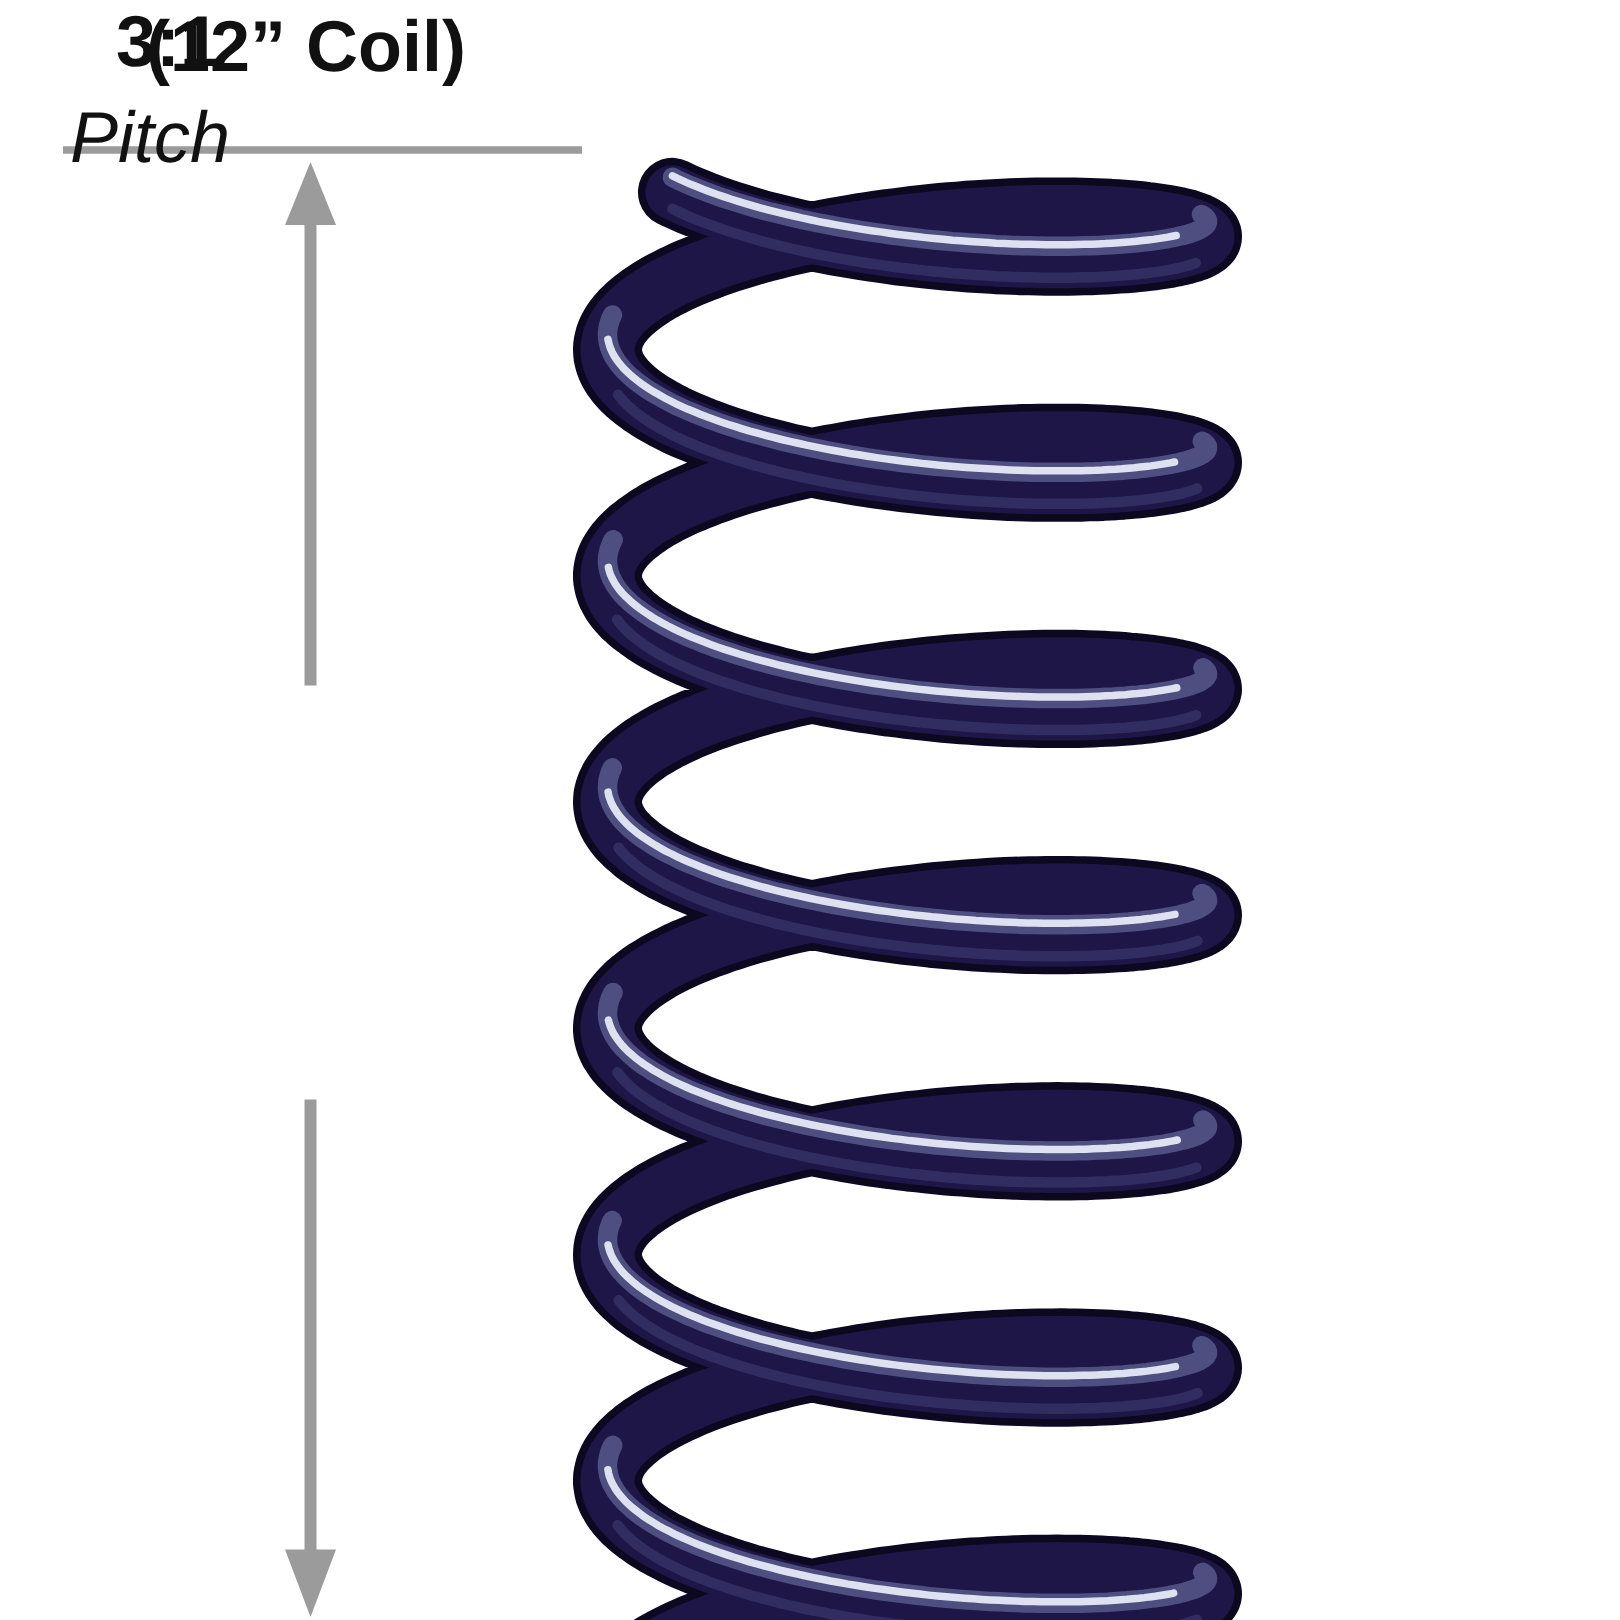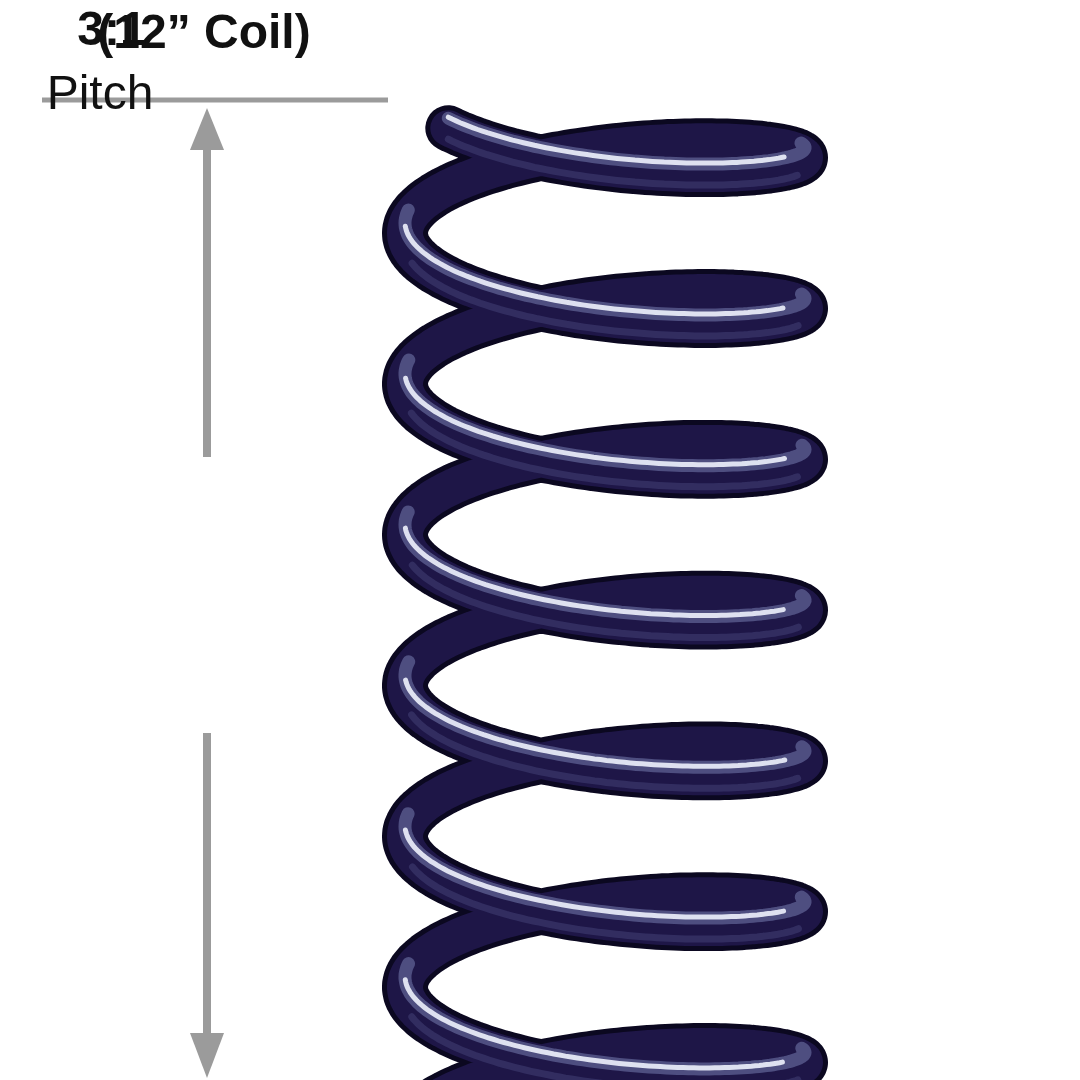--- a/index.html
+++ b/index.html
@@ -27,21 +27,21 @@
   #height-labels .reg-line{
     font-size:46px;font-weight:normal;line-height:1.35;
   }
   #pitch-labels{
     left:838;top:925;width:200px;
   }
   #pitch-labels .bold-line{
     font-size:48px;font-weight:bold;line-height:1.2;padding-left:24px;
   }
   #pitch-labels .reg-line{
-    font-size:48px;font-weight:normal;line-height:1.3;margin-top:4px;
+    font-size:48px;font-weight:normal;line-height:1.3;margin-top:4px;font-style:italic;
   }
   path,line,polygon{vector-effect:none;}
 </style>
 </head>
 <body>
 
 <div id="stage">
 
   <svg id="coil-svg" viewBox="0 0 1080 1080" aria-hidden="true">
     <path id="coil-edge" fill="none" stroke-width="46" stroke-linecap="round" stroke-linejoin="round" stroke="#0b0820" d="M448.3 128.2L452.1 130.1L456.1 131.9L460.1 133.7L464.3 135.4L468.7 137.1L473.1 138.8L477.7 140.5L482.4 142.1L487.2 143.7L492.1 145.2L497.1 146.7L502.2 148.2L507.4 149.7L512.6 151.1L518.0 152.4L523.4 153.7L529.0 155.0L534.5 156.3L540.2 157.5L545.9 158.7L551.7 159.8L557.5 160.9L563.3 161.9L569.2 162.9L575.1 163.9L581.1 164.8L587.0 165.6L593.0 166.5L599.0 167.3L605.0 168.0L611.0 168.7L617.0 169.4L623.0 170.0L628.9 170.5L634.9 171.1L640.8 171.5L646.7 172.0L652.5 172.4L658.3 172.7L664.1 173.1L669.8 173.3L675.5 173.6L681.0 173.8L686.6 173.9L692.0 174.0L697.4 174.1L702.6 174.1L707.8 174.1L712.9 174.1L717.9 174.0L722.8 173.9L727.6 173.8L732.3 173.6L736.9 173.4L741.3 173.1L745.7 172.8L749.9 172.5L753.9 172.2L757.9 171.8L761.7 171.4L765.3 171.0L768.8 170.6L772.2 170.1L775.4 169.6L778.5 169.1L781.4 168.5L784.1 168.0L786.7 167.4L789.2 166.8L791.4 166.2L793.5 165.6L795.4 164.9L797.2 164.3L798.7 163.6L800.1 162.9L801.4 162.2L802.4 161.5L803.3 160.8L804.0 160.1L804.5 159.4L804.8 158.7L805.0 158.0L805.0 157.2L804.8 156.5L804.4 155.8L803.8 155.1L803.1 154.4L802.1 153.7L801.0 153.0L799.8 152.3L798.3 151.6L796.7 151.0L794.9 150.3L792.9 149.7L790.8 149.0L788.5 148.4L786.0 147.8L783.4 147.3L780.6 146.7L777.6 146.2L774.5 145.7L771.3 145.2L767.9 144.7L764.3 144.3L760.6 143.8L756.8 143.5L752.8 143.1L748.7 142.8L744.5 142.5L740.1 142.2L735.6 142.0L731.0 141.8L726.3 141.6L721.5 141.5L716.5 141.4L711.5 141.3L706.4 141.3L701.2 141.3L695.9 141.3L690.5 141.4L685.0 141.5L679.5 141.7L673.9 141.9L668.2 142.1L662.5 142.4L656.7 142.8L650.9 143.1L645.0 143.5L639.2 144.0L633.2 144.5L627.3 145.0L621.3 145.6L615.3 146.2L609.3 146.9L603.3 147.6L597.3 148.4L591.3 149.2L585.4 150.0L579.4 150.9L573.5 151.8L567.5 152.8L561.7 153.8L555.8 154.8L550.0 155.9L544.3 157.1L538.6 158.2L533.0 159.5L527.4 160.7L521.9 162.0L516.5 163.4L511.2 164.7L505.9 166.1L500.7 167.6L495.7 169.1L490.7 170.6L485.8 172.2L481.1 173.8L476.4 175.4L471.9 177.1L467.4 178.8L463.2 180.5L459.0 182.2L455.0 184.0L451.1 185.8L447.3 187.7L443.7 189.5L440.2 191.4L436.9 193.4L433.7 195.3L430.7 197.3L427.8 199.3L425.1 201.3L422.6 203.3L420.2 205.3L418.0 207.4L415.9 209.5L414.1 211.5L412.4 213.6L410.8 215.8L409.5 217.9L408.3 220.0L407.3 222.2L406.5 224.3L405.9 226.5L405.4 228.6L405.1 230.8L405.0 232.9L405.1 235.1L405.3 237.2L405.8 239.4L406.4 241.6L407.2 243.7L408.1 245.8L409.3 248.0L410.6 250.1L412.1 252.2L413.8 254.3L415.6 256.4L417.7 258.5L419.8 260.5L422.2 262.6L424.7 264.6L427.4 266.6L430.2 268.6L433.2 270.6L436.4 272.5L439.7 274.4L443.1 276.3L446.7 278.2L450.4 280.1L454.3 281.9L458.3 283.7L462.5 285.4L466.8 287.2L471.2 288.9L475.7 290.5L480.3 292.2L485.1 293.8L489.9 295.3L494.9 296.9L499.9 298.4L505.1 299.8L510.3 301.2L515.6 302.6L521.0 304.0L526.5 305.3L532.1 306.5L537.7 307.8L543.4 308.9L549.1 310.1L554.9 311.2L560.7 312.2L566.6 313.3L572.5 314.2L578.4 315.2L584.4 316.1L590.4 316.9L596.4 317.7L602.4 318.5L608.4 319.2L614.4 319.9L620.3 320.5L626.3 321.1L632.3 321.6L638.2 322.1L644.1 322.6L650.0 323.0L655.8 323.4L661.6 323.7L667.3 324.0L673.0 324.3L678.6 324.5L684.1 324.6L689.6 324.8L695.0 324.9L700.3 324.9L705.6 324.9L710.7 324.9L715.7 324.9L720.7 324.8L725.5 324.6L730.3 324.5L734.9 324.3L739.4 324.0L743.8 323.8L748.0 323.5L752.2 323.1L756.2 322.8L760.0 322.4L763.7 322.0L767.3 321.6L770.7 321.1L774.0 320.6L777.2 320.1L780.1 319.6L783.0 319.0L785.6 318.5L788.1 317.9L790.4 317.3L792.6 316.6L794.6 316.0L796.4 315.3L798.1 314.7L799.6 314.0L800.9 313.3L802.0 312.6L802.9 311.9L803.7 311.2L804.3 310.5L804.7 309.8L804.9 309.1L805.0 308.4L804.9 307.6L804.6 306.9L804.1 306.2L803.4 305.5L802.6 304.8L801.5 304.1L800.4 303.4L799.0 302.7L797.4 302.0L795.7 301.4L793.8 300.7L791.8 300.1L789.5 299.5L787.1 298.9L784.6 298.3L781.8 297.7L779.0 297.2L775.9 296.7L772.7 296.2L769.4 295.7L765.9 295.2L762.3 294.8L758.5 294.4L754.6 294.1L750.5 293.7L746.3 293.4L742.0 293.1L737.6 292.9L733.0 292.6L728.4 292.5L723.6 292.3L718.7 292.2L713.7 292.1L708.6 292.1L703.5 292.1L698.2 292.1L692.9 292.2L687.4 292.3L681.9 292.4L676.3 292.6L670.7 292.8L665.0 293.1L659.3 293.4L653.5 293.8L647.6 294.1L641.7 294.6L635.8 295.1L629.9 295.6L623.9 296.1L617.9 296.7L612.0 297.4L606.0 298.1L600.0 298.8L594.0 299.6L588.0 300.4L582.0 301.3L576.1 302.2L570.1 303.1L564.2 304.1L558.4 305.2L552.6 306.2L546.8 307.4L541.1 308.5L535.4 309.7L529.8 311.0L524.3 312.2L518.9 313.6L513.5 314.9L508.2 316.3L503.0 317.8L497.9 319.2L492.9 320.7L487.9 322.3L483.1 323.9L478.4 325.5L473.8 327.1L469.4 328.8L465.0 330.5L460.8 332.3L456.7 334.0L452.8 335.8L448.9 337.7L445.2 339.5L441.7 341.4L438.3 343.3L435.1 345.2L432.0 347.2L429.1 349.2L426.3 351.2L423.7 353.2L421.2 355.2L418.9 357.3L416.8 359.3L414.9 361.4L413.1 363.5L411.5 365.6L410.1 367.7L408.8 369.9L407.7 372.0L406.8 374.2L406.1 376.3L405.6 378.5L405.2 380.6L405.0 382.8L405.0 384.9L405.2 387.1L405.6 389.2L406.1 391.4L406.8 393.6L407.7 395.7L408.8 397.8L410.0 400.0L411.4 402.1L413.0 404.2L414.8 406.3L416.7 408.4L418.9 410.4L421.1 412.5L423.6 414.5L426.2 416.5L429.0 418.5L431.9 420.5L435.0 422.5L438.2 424.4L441.6 426.3L445.1 428.2L448.8 430.1L452.6 431.9L456.6 433.7L460.6 435.5L464.9 437.2L469.2 438.9L473.7 440.6L478.3 442.3L483.0 443.9L487.8 445.4L492.7 447.0L497.7 448.5L502.8 450.0L508.0 451.4L513.3 452.8L518.7 454.2L524.1 455.5L529.6 456.8L535.2 458.0L540.9 459.2L546.6 460.4L552.4 461.5L558.2 462.6L564.0 463.6L569.9 464.6L575.8 465.6L581.8 466.5L587.7 467.3L593.7 468.2L599.7 468.9L605.7 469.7L611.7 470.4L617.7 471.0L623.7 471.6L629.7 472.2L635.6 472.7L641.5 473.2L647.4 473.6L653.2 474.0L659.0 474.4L664.8 474.7L670.5 475.0L676.1 475.2L681.7 475.4L687.2 475.5L692.6 475.6L698.0 475.7L703.3 475.7L708.4 475.7L713.5 475.7L718.5 475.6L723.4 475.5L728.2 475.3L732.9 475.1L737.4 474.9L741.9 474.7L746.2 474.4L750.4 474.1L754.4 473.7L758.3 473.4L762.1 473.0L765.8 472.6L769.3 472.1L772.6 471.6L775.8 471.1L778.8 470.6L781.7 470.1L784.5 469.5L787.0 468.9L789.4 468.3L791.7 467.7L793.7 467.1L795.6 466.4L797.4 465.8L798.9 465.1L800.3 464.4L801.5 463.7L802.5 463.0L803.4 462.3L804.1 461.6L804.5 460.9L804.9 460.2L805.0 459.5L804.9 458.7L804.7 458.0L804.3 457.3L803.7 456.6L803.0 455.9L802.0 455.2L800.9 454.5L799.6 453.8L798.1 453.1L796.5 452.5L794.7 451.8L792.7 451.2L790.5 450.5L788.2 449.9L785.7 449.4L783.1 448.8L780.2 448.2L777.3 447.7L774.1 447.2L770.9 446.7L767.4 446.2L763.9 445.8L760.2 445.4L756.3 445.0L752.3 444.7L748.2 444.3L743.9 444.0L739.6 443.8L735.1 443.5L730.4 443.3L725.7 443.2L720.9 443.0L715.9 442.9L710.9 442.9L705.8 442.9L700.5 442.9L695.2 442.9L689.8 443.0L684.3 443.1L678.8 443.3L673.2 443.5L667.5 443.8L661.8 444.1L656.0 444.4L650.2 444.8L644.3 445.2L638.4 445.6L632.5 446.1L626.6 446.7L620.6 447.3L614.6 447.9L608.6 448.6L602.6 449.3L596.6 450.0L590.6 450.8L584.6 451.7L578.7 452.6L572.7 453.5L566.8 454.5L561.0 455.5L555.1 456.6L549.3 457.7L543.6 458.8L537.9 460.0L532.3 461.2L526.7 462.5L521.3 463.8L515.8 465.1L510.5 466.5L505.3 467.9L500.1 469.4L495.1 470.9L490.1 472.4L485.2 474.0L480.5 475.6L475.8 477.2L471.3 478.9L466.9 480.6L462.6 482.3L458.5 484.0L454.5 485.8L450.6 487.7L446.8 489.5L443.2 491.4L439.8 493.3L436.5 495.2L433.3 497.1L430.3 499.1L427.5 501.1L424.8 503.1L422.3 505.1L419.9 507.2L417.7 509.2L415.7 511.3L413.9 513.4L412.2 515.5L410.7 517.6L409.3 519.7L408.2 521.9L407.2 524.0L406.4 526.2L405.8 528.3L405.3 530.5L405.1 532.6L405.0 534.8L405.1 536.9L405.4 539.1L405.8 541.3L406.5 543.4L407.3 545.6L408.3 547.7L409.4 549.8L410.8 551.9L412.3 554.1L414.0 556.2L415.9 558.3L417.9 560.3L420.1 562.4L422.5 564.4L425.0 566.5L427.7 568.5L430.6 570.4L433.6 572.4L436.8 574.4L440.1 576.3L443.5 578.2L447.2 580.0L450.9 581.9L454.8 583.7L458.8 585.5L463.0 587.2L467.3 589.0L471.7 590.7L476.2 592.3L480.9 594.0L485.6 595.6L490.5 597.1L495.5 598.6L500.5 600.1L505.7 601.6L511.0 603.0L516.3 604.4L521.7 605.7L527.2 607.0L532.8 608.3L538.4 609.5L544.1 610.7L549.8 611.8L555.6 612.9L561.4 614.0L567.3 615.0L573.2 616.0L579.2 616.9L585.1 617.8L591.1 618.6L597.1 619.4L603.1 620.2L609.1 620.9L615.1 621.5L621.1 622.2L627.0 622.7L633.0 623.3L638.9 623.8L644.8 624.2L650.7 624.7L656.5 625.0L662.3 625.3L668.0 625.6L673.7 625.9L679.3 626.1L684.8 626.3L690.3 626.4L695.7 626.5L701.0 626.5L706.2 626.5L711.3 626.5L716.3 626.4L721.3 626.3L726.1 626.2L730.8 626.0L735.4 625.8L739.9 625.6L744.3 625.3L748.5 625.0L752.6 624.7L756.6 624.3L760.5 624.0L764.2 623.5L767.7 623.1L771.1 622.6L774.4 622.2L777.5 621.6L780.5 621.1L783.3 620.6L785.9 620.0L788.4 619.4L790.7 618.8L792.9 618.2L794.8 617.5L796.6 616.9L798.3 616.2L799.7 615.5L801.0 614.8L802.1 614.1L803.0 613.4L803.8 612.7L804.4 612.0L804.7 611.3L805.0 610.6L805.0 609.9L804.8 609.1L804.5 608.4L804.0 607.7L803.3 607.0L802.5 606.3L801.4 605.6L800.2 604.9L798.8 604.2L797.2 603.6L795.5 602.9L793.6 602.2L791.5 601.6L789.2 601.0L786.8 600.4L784.2 599.8L781.5 599.3L778.6 598.7L775.5 598.2L772.3 597.7L769.0 597.2L765.5 596.8L761.8 596.4L758.0 596.0L754.1 595.6L750.0 595.3L745.8 595.0L741.5 594.7L737.0 594.4L732.5 594.2L727.8 594.0L723.0 593.9L718.1 593.8L713.1 593.7L708.0 593.7L702.8 593.7L697.6 593.7L692.2 593.8L686.8 593.9L681.3 594.0L675.7 594.2L670.0 594.4L664.3 594.7L658.6 595.0L652.8 595.4L646.9 595.8L641.0 596.2L635.1 596.7L629.2 597.2L623.2 597.8L617.2 598.4L611.2 599.1L605.2 599.8L599.2 600.5L593.2 601.3L587.3 602.1L581.3 603.0L575.3 603.9L569.4 604.8L563.5 605.8L557.7 606.9L551.9 608.0L546.1 609.1L540.4 610.3L534.8 611.5L529.2 612.7L523.7 614.0L518.2 615.3L512.8 616.7L507.6 618.1L502.4 619.5L497.3 621.0L492.3 622.5L487.4 624.1L482.6 625.6L477.9 627.3L473.3 628.9L468.8 630.6L464.5 632.3L460.3 634.1L456.2 635.8L452.3 637.6L448.5 639.5L444.8 641.3L441.3 643.2L437.9 645.1L434.7 647.1L431.6 649.0L428.7 651.0L426.0 653.0L423.4 655.0L420.9 657.1L418.7 659.1L416.6 661.2L414.7 663.3L412.9 665.4L411.3 667.5L409.9 669.6L408.7 671.7L407.6 673.9L406.7 676.0L406.0 678.2L405.5 680.3L405.2 682.5L405.0 684.6L405.0 686.8L405.2 688.9L405.6 691.1L406.2 693.3L406.9 695.4L407.8 697.5L408.9 699.7L410.2 701.8L411.6 703.9L413.2 706.0L415.0 708.1L417.0 710.2L419.1 712.3L421.4 714.3L423.9 716.4L426.5 718.4L429.3 720.4L432.2 722.3L435.3 724.3L438.6 726.2L442.0 728.1L445.5 730.0L449.2 731.9L453.1 733.7L457.0 735.5L461.1 737.3L465.4 739.0L469.7 740.7L474.2 742.4L478.8 744.0L483.5 745.7L488.3 747.2L493.3 748.8L498.3 750.3L503.4 751.7L508.6 753.2L513.9 754.6L519.3 755.9L524.8 757.2L530.3 758.5L535.9 759.8L541.6 761.0L547.3 762.1L553.1 763.2L558.9 764.3L564.7 765.3L570.6 766.3L576.5 767.3L582.5 768.2L588.5 769.0L594.5 769.9L600.5 770.6L606.5 771.4L612.5 772.0L618.4 772.7L624.4 773.3L630.4 773.9L636.3 774.4L642.2 774.8L648.1 775.3L653.9 775.7L659.7 776.0L665.5 776.3L671.2 776.6L676.8 776.8L682.4 777.0L687.9 777.1L693.3 777.2L698.6 777.3L703.9 777.3L709.1 777.3L714.1 777.3L719.1 777.2L724.0 777.1L728.8 776.9L733.4 776.7L738.0 776.5L742.4 776.2L746.7 776.0L750.9 775.6L754.9 775.3L758.8 774.9L762.6 774.5L766.2 774.1L769.7 773.6L773.0 773.2L776.2 772.7L779.2 772.1L782.1 771.6L784.8 771.0L787.3 770.4L789.7 769.8L791.9 769.2L794.0 768.6L795.9 767.9L797.6 767.3L799.1 766.6L800.5 765.9L801.6 765.2L802.6 764.5L803.5 763.8L804.1 763.1L804.6 762.4L804.9 761.7L805.0 761.0L804.9 760.2L804.7 759.5L804.3 758.8L803.6 758.1L802.9 757.4L801.9 756.7L800.8 756.0L799.4 755.3L797.9 754.6L796.3 754.0L794.4 753.3L792.4 752.7L790.2 752.1L787.9 751.5L785.4 750.9L782.7 750.3L779.9 749.8L776.9 749.2L773.8 748.7L770.5 748.2L767.0 747.8L763.4 747.3L759.7 746.9L755.8 746.6L751.8 746.2L747.7 745.9L743.4 745.6L739.0 745.3L734.5 745.1L729.9 744.9L725.1 744.7L720.3 744.6L715.3 744.5L710.3 744.5L705.1 744.4L699.9 744.5L694.6 744.5L689.2 744.6L683.7 744.8L678.1 744.9L672.5 745.1L666.8 745.4L661.1 745.7L655.3 746.0L649.5 746.4L643.6 746.8L637.7 747.3L631.8 747.8L625.8 748.3L619.9 748.9L613.9 749.6L607.9 750.2L601.9 751.0L595.9 751.7L589.9 752.5L583.9 753.4L577.9 754.3L572.0 755.2L566.1 756.2L560.2 757.2L554.4 758.3L548.6 759.4L542.9 760.5L537.2 761.7L531.6 762.9L526.1 764.2L520.6 765.5L515.2 766.9L509.9 768.3L504.6 769.7L499.5 771.1L494.4 772.6L489.5 774.2L484.7 775.7L479.9 777.3L475.3 779.0L470.8 780.7L466.4 782.4L462.1 784.1L458.0 785.9L454.0 787.6L450.1 789.5L446.4 791.3L442.8 793.2L439.4 795.1L436.1 797.0L433.0 799.0L430.0 800.9L427.2 802.9L424.5 804.9L422.0 807.0L419.7 809.0L417.5 811.1L415.5 813.1L413.6 815.2L412.0 817.3L410.5 819.5L409.2 821.6L408.1 823.7L407.1 825.9L406.3 828.0L405.7 830.2L405.3 832.3L405.1 834.5L405.0 836.6L405.1 838.8L405.4 841.0L405.9 843.1L406.6 845.3L407.4 847.4L408.4 849.5L409.6 851.7L411.0 853.8L412.5 855.9L414.2 858.0L416.1 860.1L418.2 862.2L420.4 864.2L422.8 866.3L425.3 868.3L428.1 870.3L430.9 872.3L434.0 874.2L437.1 876.2L440.5 878.1L444.0 880.0L447.6 881.9L451.4 883.7L455.3 885.5L459.3 887.3L463.5 889.0L467.8 890.8L472.2 892.5L476.8 894.1L481.4 895.7L486.2 897.3L491.1 898.9L496.1 900.4L501.2 901.9L506.3 903.4L511.6 904.8L516.9 906.1L522.4 907.5L527.9 908.8L533.4 910.0L539.1 911.2L544.8 912.4L550.5 913.5L556.3 914.6L562.1 915.7L568.0 916.7L573.9 917.7L579.9 918.6L585.8 919.5L591.8 920.3L597.8 921.1L603.8 921.8L609.8 922.5L615.8 923.2L621.8 923.8L627.8 924.4L633.7 924.9L639.6 925.4L645.5 925.9L651.4 926.3L657.2 926.7L663.0 927.0L668.7 927.3L674.3 927.5L679.9 927.7L685.5 927.9L690.9 928.0L696.3 928.1L701.6 928.1L706.8 928.1L711.9 928.1L716.9 928.0L721.9 927.9L726.7 927.8L731.4 927.6L736.0 927.4L740.5 927.2L744.8 926.9L749.0 926.6L753.1 926.2L757.1 925.9L760.9 925.5L764.6 925.1L768.2 924.6L771.6 924.2L774.8 923.7L777.9 923.2L780.8 922.6L783.6 922.1L786.2 921.5L788.7 920.9L791.0 920.3L793.1 919.7L795.1 919.0L796.8 918.4L798.4 917.7L799.9 917.0L801.1 916.3L802.2 915.6L803.1 914.9L803.9 914.2L804.4 913.5L804.8 912.8L805.0 912.1L805.0 911.4L804.8 910.6L804.5 909.9L803.9 909.2L803.2 908.5L802.3 907.8L801.3 907.1L800.0 906.4L798.6 905.7L797.0 905.1L795.3 904.4L793.3 903.8L791.2 903.1L789.0 902.5L786.5 901.9L783.9 901.3L781.2 900.8L778.2 900.3L775.2 899.7L771.9 899.2L768.6 898.8L765.0 898.3L761.4 897.9L757.5 897.5L753.6 897.2L749.5 896.8L745.3 896.5L741.0 896.2L736.5 896.0L731.9 895.8L727.2 895.6L722.4 895.5L717.5 895.4L712.5 895.3L707.4 895.2L702.2 895.3L696.9 895.3L691.5 895.4L686.1 895.5L680.6 895.6L675.0 895.8L669.3 896.1L663.6 896.3L657.9 896.7L652.1 897.0L646.2 897.4L640.3 897.9L634.4 898.4L628.4 898.9L622.5 899.5L616.5 900.1L610.5 900.7L604.5 901.4L598.5 902.2L592.5 903.0L586.5 903.8L580.6 904.7L574.6 905.6L568.7 906.6L562.8 907.6L557.0 908.6L551.2 909.7L545.4 910.8L539.7 912.0L534.1 913.2L528.5 914.4L523.0 915.7L517.6 917.1L512.2 918.4L506.9 919.8L501.7 921.3L496.7 922.8L491.7 924.3L486.8 925.8L482.0 927.4L477.3 929.1L472.8 930.7L468.3 932.4L464.0 934.1L459.8 935.9L455.7 937.7L451.8 939.5L448.0 941.3L444.4 943.2L440.9 945.0L437.5 947.0L434.3 948.9L431.3 950.9L428.4 952.8L425.6 954.8L423.1 956.9L420.7 958.9L418.4 961.0L416.3 963.0L414.4 965.1L412.7 967.2L411.1 969.3L409.7 971.4L408.5 973.6L407.5 975.7L406.6 977.9L406.0 980.0L405.5 982.2L405.1 984.3L405.0 986.5L405.0 988.6L405.3 990.8L405.7 993.0L406.2 995.1L407.0 997.3L407.9 999.4L409.1 1001.5L410.3 1003.7L411.8 1005.8L413.4 1007.9L415.3 1010.0L417.2 1012.1L419.4 1014.1L421.7 1016.2L424.2 1018.2L426.8 1020.2L429.6 1022.2L432.6 1024.2L435.7 1026.1L439.0 1028.1L442.4 1030.0L446.0 1031.8L449.7 1033.7L453.5 1035.5L457.5 1037.3L461.7 1039.1L465.9 1040.8L470.3 1042.5L474.8 1044.2L479.4 1045.8L484.1 1047.4L488.9 1049.0L493.9 1050.5L498.9 1052.1L504.0 1053.5L509.3 1054.9L514.6 1056.3L520.0 1057.7L525.4 1059.0L531.0 1060.3L536.6 1061.5L542.3 1062.7L548.0 1063.8L553.8 1065.0L559.6 1066.0L565.4 1067.1L571.3 1068.0L577.3 1069.0L583.2 1069.9L589.2 1070.7L595.2 1071.5L601.2 1072.3L607.2 1073.0L613.2 1073.7L619.2 1074.4L625.1 1075.0L631.1 1075.5L637.0 1076.0L642.9 1076.5L648.8 1076.9L654.7 1077.3L660.4 1077.6L666.2 1077.9L671.9 1078.2L677.5 1078.4L683.0 1078.6L688.5 1078.7L693.9 1078.8L699.3 1078.9L704.5 1078.9L709.7 1078.9L714.8 1078.8L719.7 1078.8L724.6 1078.6L729.3 1078.5L734.0 1078.3L738.5 1078.1L742.9 1077.8L747.2 1077.5L751.4 1077.2L755.4 1076.8L759.3 1076.5L763.0 1076.1L766.6 1075.6L770.1 1075.2L773.4 1074.7L776.6 1074.2L779.6 1073.7L782.4 1073.1L785.1 1072.6L787.6 1072.0L790.0 1071.4L792.2 1070.7L794.2 1070.1L796.1 1069.5L797.8 1068.8L799.3 1068.1L800.6 1067.4L801.8 1066.7L802.8 1066.0L803.6 1065.3L804.2 1064.6L804.6 1063.9L804.9 1063.2L805.0 1062.5L804.9 1061.8L804.6 1061.0L804.2 1060.3L803.6 1059.6L802.8 1058.9L801.8 1058.2L800.6 1057.5L799.3 1056.8L797.7 1056.2L796.1 1055.5L794.2 1054.8L792.2 1054.2L790.0 1053.6L787.6 1053.0L785.1 1052.4L782.4 1051.8L779.5 1051.3L776.5 1050.8L773.4 1050.3L770.1 1049.8L766.6 1049.3L763.0 1048.9L759.2 1048.5L755.3 1048.1L751.3 1047.8L747.2 1047.4L742.9 1047.2L738.5 1046.9L734.0 1046.7L729.3 1046.5L724.6 1046.3L719.7 1046.2L714.7 1046.1L709.7 1046.1L704.5 1046.0L699.2 1046.1L693.9 1046.1L688.5 1046.2L683.0 1046.4L677.5 1046.5L671.8 1046.8L666.1 1047.0L660.4 1047.3L654.6 1047.7L648.8 1048.0L642.9 1048.5L637.0 1048.9L631.1 1049.4L625.1 1050.0L619.1 1050.6L613.1 1051.2L607.1 1051.9L601.1 1052.6L595.1 1053.4L589.2 1054.2L583.2 1055.1L577.2 1056.0L571.3 1056.9L565.4 1057.9L559.5 1058.9L553.7 1060.0L547.9 1061.1L542.2 1062.3L536.6 1063.5L530.9 1064.7L525.4 1066.0L519.9 1067.3L514.5 1068.6L509.2 1070.0L504.0 1071.4L498.9 1072.9L493.8 1074.4L488.9 1076.0L484.1 1077.5L479.4 1079.1L474.7 1080.8L470.2 1082.5L465.9 1084.2L461.6 1085.9L457.5 1087.7L453.5 1089.5L449.7 1091.3L446.0 1093.1L442.4 1095.0L439.0 1096.9L435.7 1098.8L432.6 1100.8L429.6 1102.8L426.8 1104.8L424.2 1106.8"></path>

